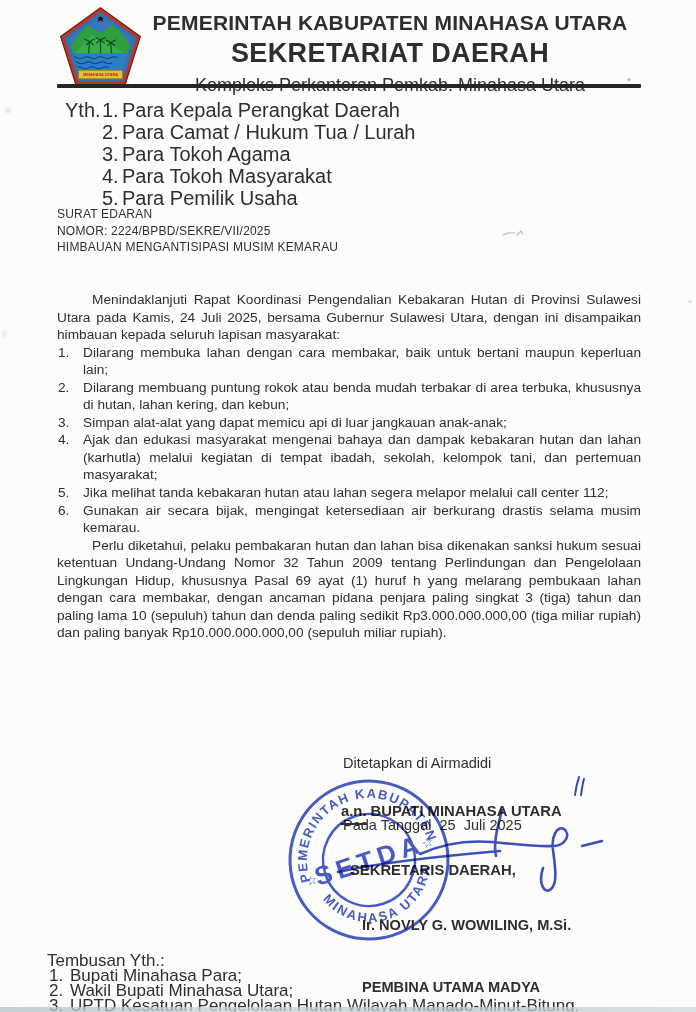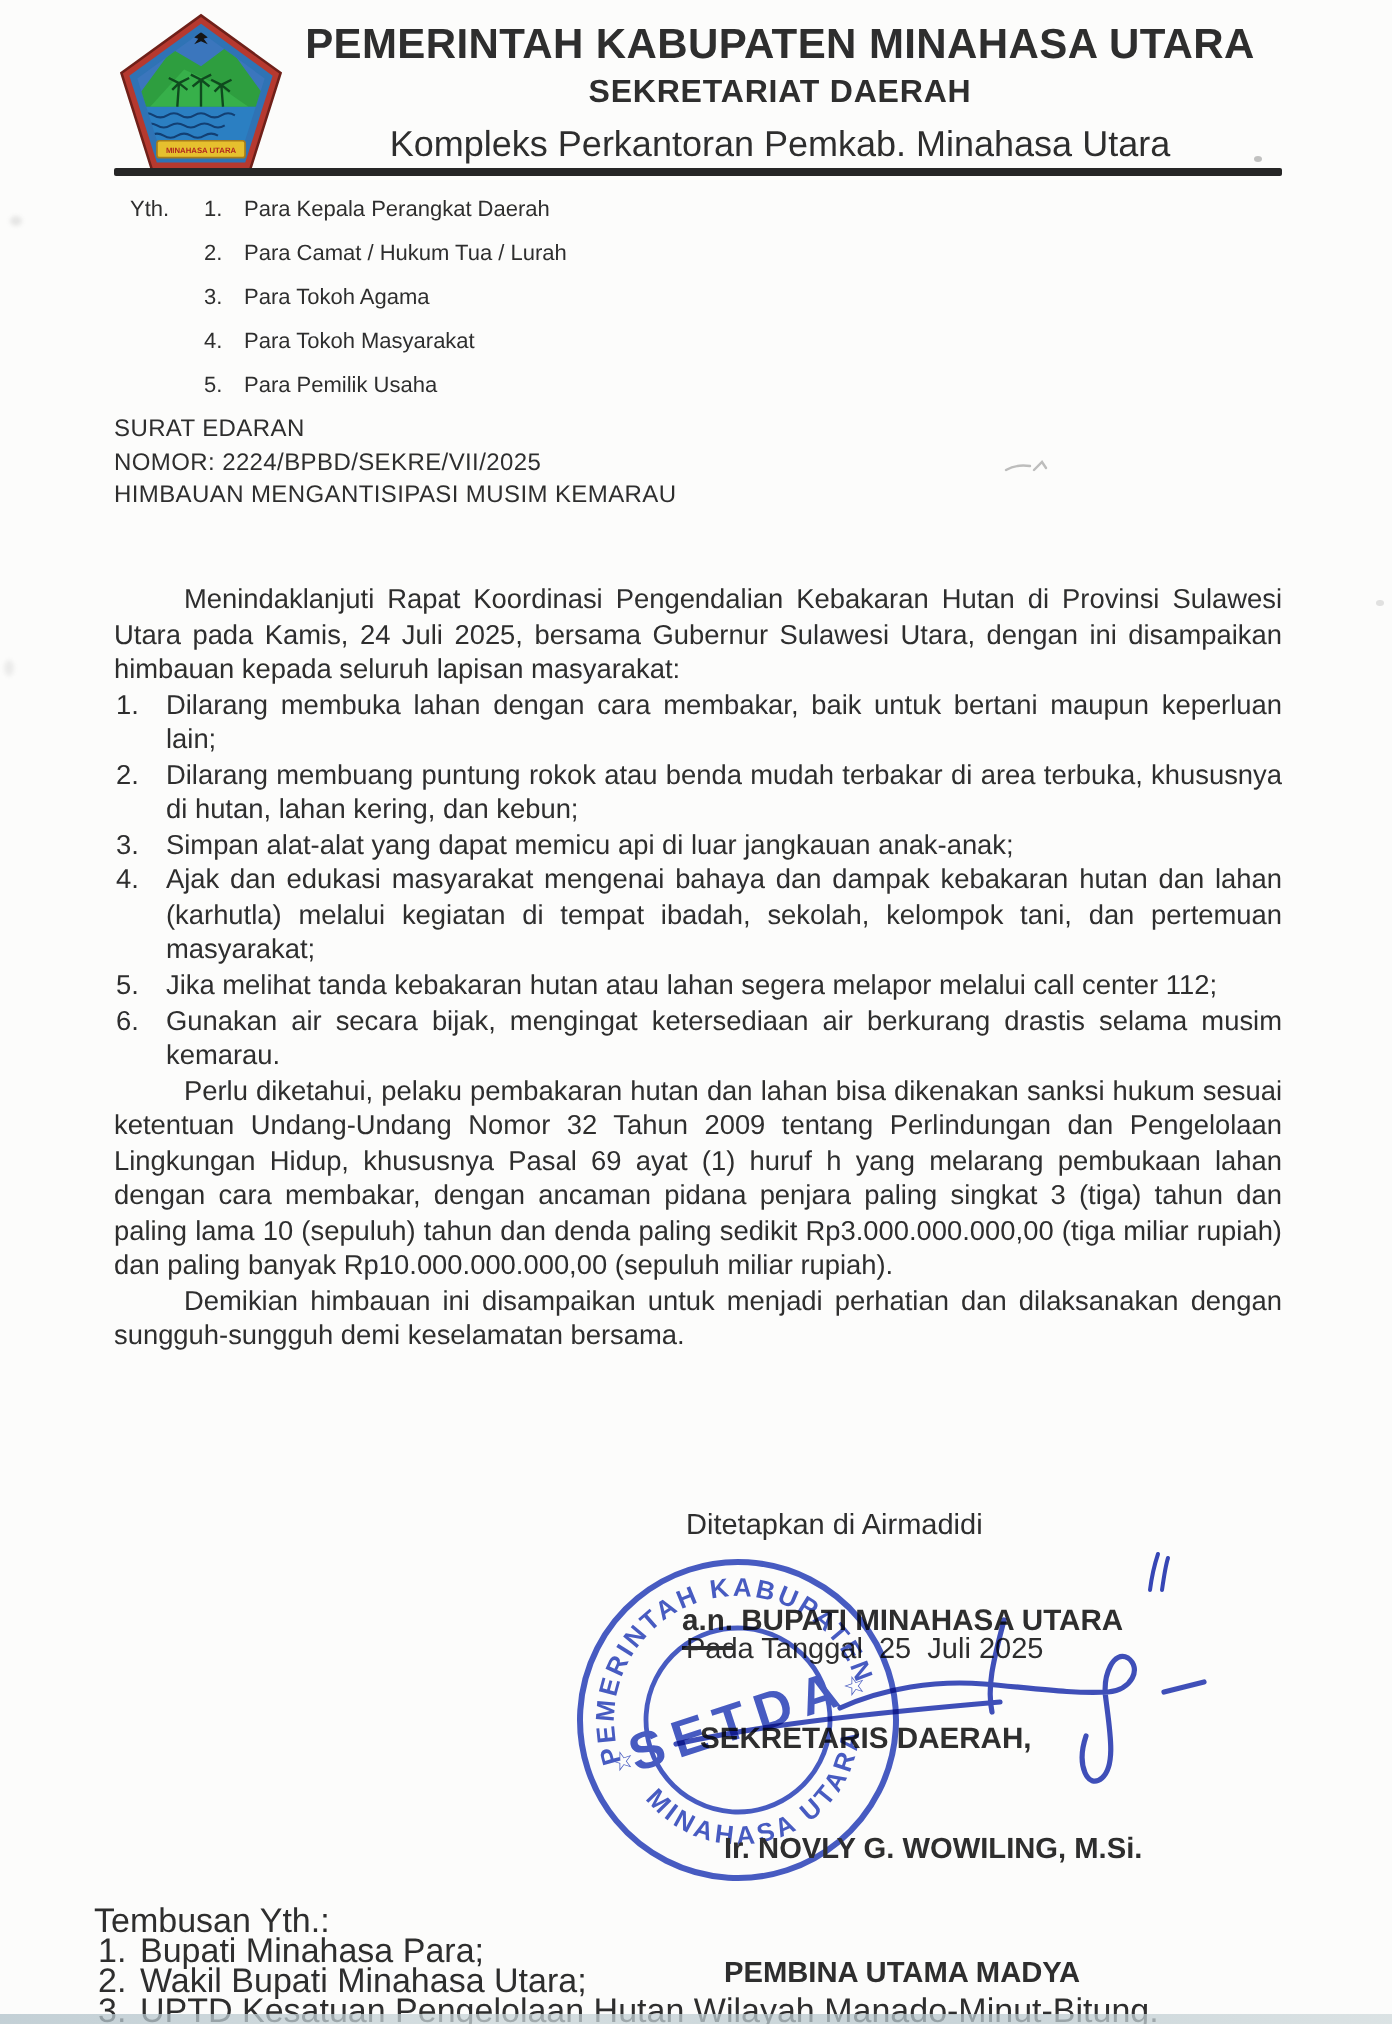--- a/index.html
+++ b/index.html
@@ -5,25 +5,25 @@
   html,body{margin:0;padding:0;background:#e8e8e8;}
   .page{
     position:relative;width:696px;height:1012px;background:#fcfcfb;
     font-family:"Liberation Sans",sans-serif;color:#2e2e2e;overflow:hidden;
     box-shadow:0 0 6px rgba(0,0,0,.25);
   }
   
   .logo{position:absolute;left:58px;top:6px;width:85px;height:83px;}
   .letterhead-text{position:absolute;left:150px;top:11px;width:480px;text-align:center;}
   .lh1{font-size:21px;letter-spacing:.2px;white-space:nowrap;font-weight:bold;}
-  .lh2{font-size:16px;font-weight:bold;margin-top:3px;letter-spacing:.4px;white-space:nowrap;}
+  .lh2{font-size:27px;font-weight:bold;margin-top:3px;letter-spacing:.4px;white-space:nowrap;}
   .lh3{font-size:18px;margin-top:6px;white-space:nowrap;}
   .rule{position:absolute;left:57px;top:84px;width:584px;height:4px;background:#262626;border-radius:1px;}
   
-  .addressees{position:absolute;left:65px;top:99px;font-size:11px;}
+  .addressees{position:absolute;left:65px;top:99px;font-size:20px;}
   .addr-row{display:flex;height:22px;align-items:flex-start;}
   .addr-prefix{width:37px;}
   .addr-num{width:20px;}
   
   .doc-title{position:absolute;left:57px;top:206px;width:634px;text-align:left;
     font-size:12px;line-height:16.5px;letter-spacing:.2px;}
   .pencil-mark{position:absolute;left:502px;top:229px;width:22px;height:10px;opacity:.55;}
   
   .bodytext{position:absolute;left:57px;top:291px;width:584px;font-size:13.7px;
     line-height:17.55px;text-align:justify;}
@@ -155,21 +155,20 @@
       <div class="list-item">
         <span class="list-num">5.</span>
         <span>Jika melihat tanda kebakaran hutan atau lahan segera melapor melalui call center 112;</span>
       </div>
       <div class="list-item">
         <span class="list-num">6.</span>
         <span>Gunakan air secara bijak, mengingat ketersediaan air berkurang drastis selama musim kemarau.</span>
       </div>
     </div>
     <p class="indent">Perlu diketahui, pelaku pembakaran hutan dan lahan bisa dikenakan sanksi hukum sesuai ketentuan Undang-Undang Nomor 32 Tahun 2009 tentang Perlindungan dan Pengelolaan Lingkungan Hidup, khususnya Pasal 69 ayat (1) huruf h yang melarang pembukaan lahan dengan cara membakar, dengan ancaman pidana penjara paling singkat 3 (tiga) tahun dan paling lama 10 (sepuluh) tahun dan denda paling sedikit Rp3.000.000.000,00 (tiga miliar rupiah) dan paling banyak Rp10.000.000.000,00 (sepuluh miliar rupiah).</p>
-    <p class="indent">Demikian himbauan ini disampaikan untuk menjadi perhatian dan dilaksanakan dengan sungguh-sungguh demi keselamatan bersama.</p>
   </div>
 
   <div class="closing">
     <div>Ditetapkan di Airmadidi</div>
     <div>Pada Tanggal  25  Juli 2025</div>
   </div>
 
   <div class="sig-head">
     <div><span class="an-underline">a.n.</span><span> BUPATI MINAHASA UTARA</span></div>
     <div class="line2">SEKRETARIS DAERAH,</div>

